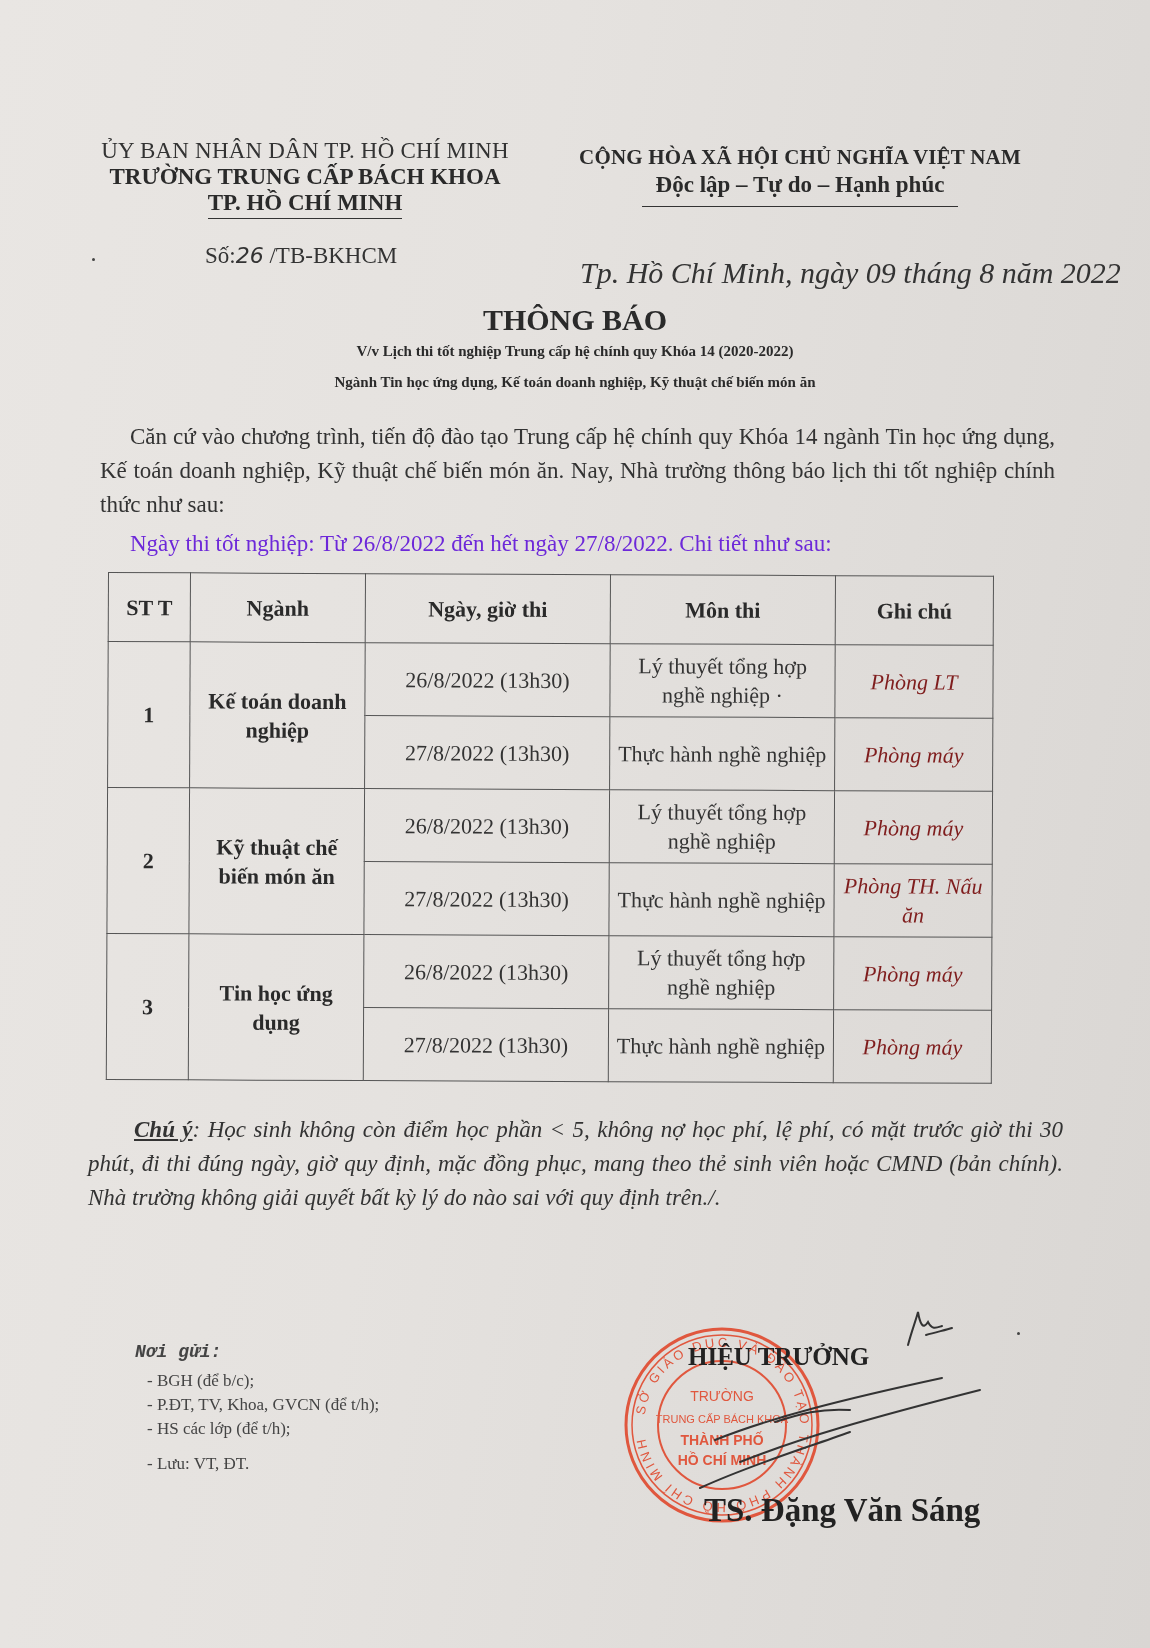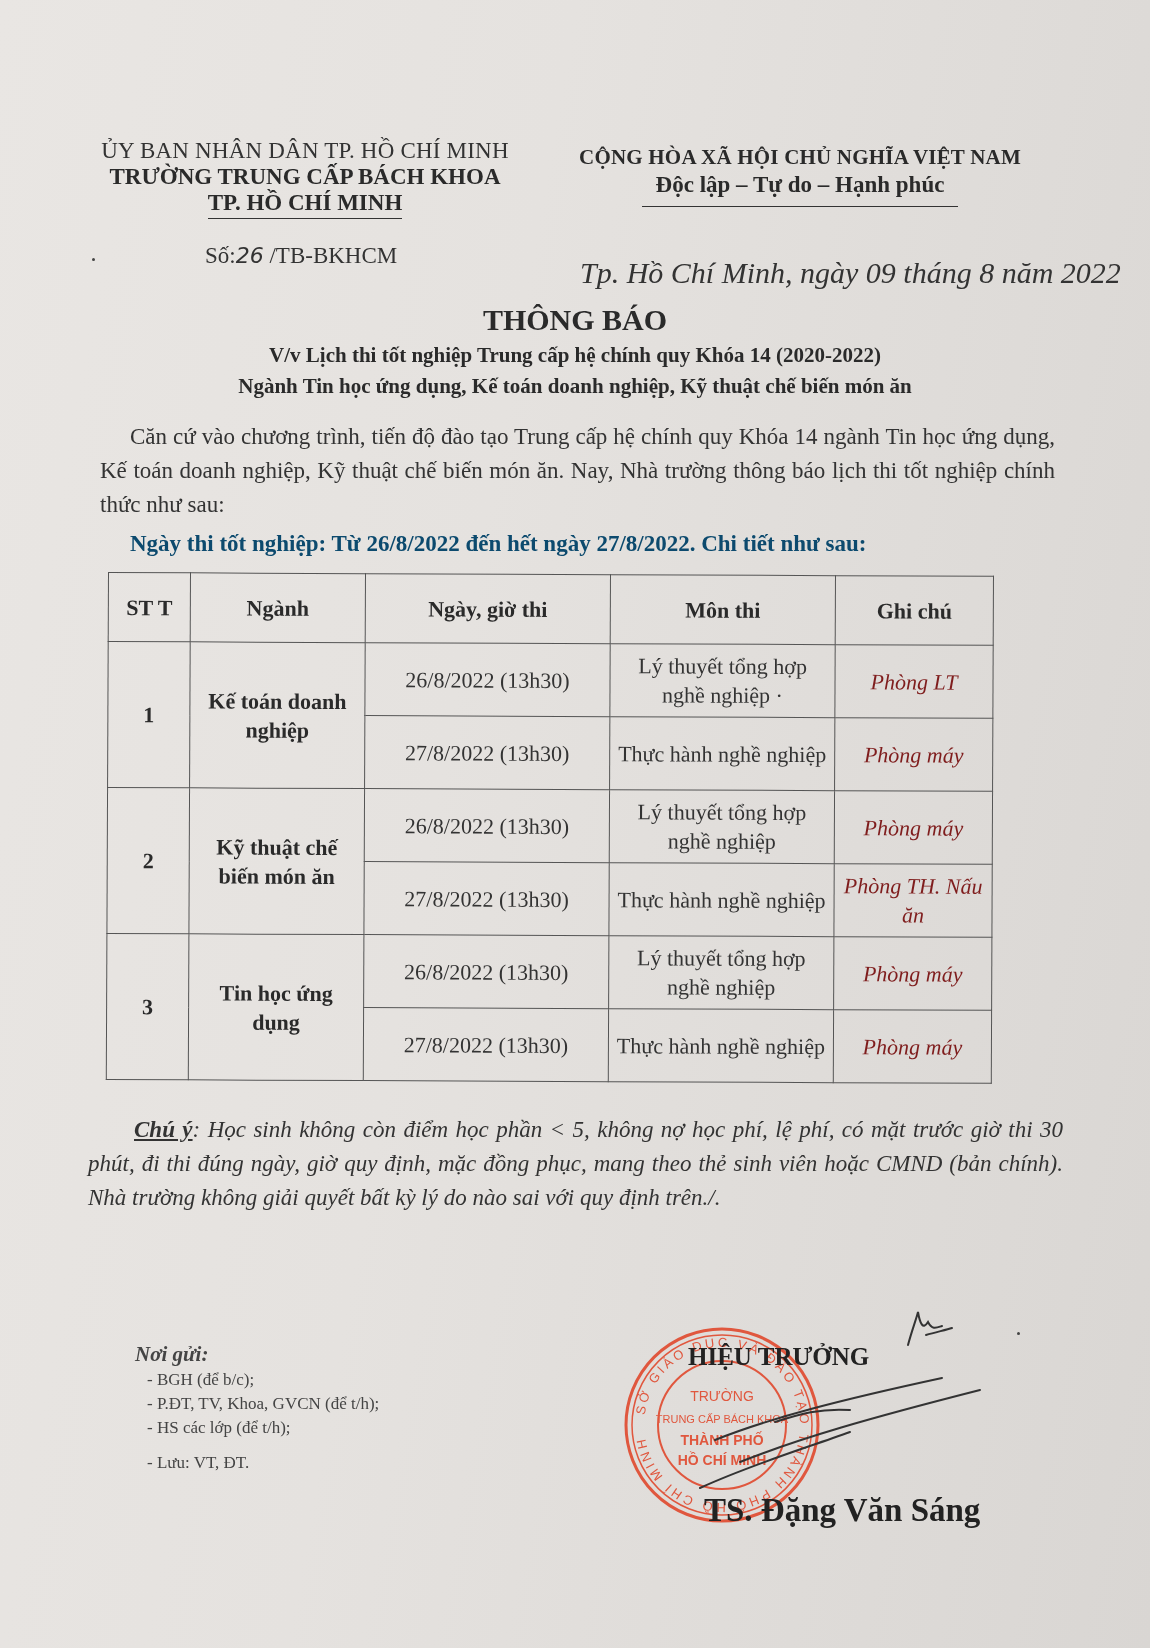--- a/index.html
+++ b/index.html
@@ -15,44 +15,44 @@
   .hdr-left .l1 { font-size: 23px; color: #333; letter-spacing: 0.2px; }
   .hdr-left .l2, .hdr-left .l3 { font-size: 23px; font-weight: bold; color: #2a2a2a; }
   .hdr-left .l3 { display: inline-block; border-bottom: 1.5px solid #333; padding-bottom: 2px; }
   .hdr-right { left: 560px; top: 145px; width: 480px; text-align: center; }
   .hdr-right .r1 { font-size: 21px; font-weight: bold; letter-spacing: 0.2px; color: #2a2a2a; }
   .hdr-right .r2 { font-size: 23px; font-weight: bold; display: inline-block; border-bottom: 1.5px solid #333; padding: 2px 14px 8px; }
   .so { left: 205px; top: 243px; font-size: 23px; color: #333; }
   .so .num { font-family: "DejaVu Sans", sans-serif; font-style: italic; font-size: 22px; }
   .place-date { left: 580px; top: 256px; font-size: 30px; font-style: italic; color: #333; }
   .title { left: 0; width: 1150px; top: 303px; font-size: 30px; font-weight: bold; text-align: center; color: #2a2a2a; }
-  .subtitle { left: 0; width: 1150px; font-size: 21px; font-weight: bold; text-align: center; color: #2a2a2a; }
+  .subtitle { left: 0; width: 1150px; font-size: 15px; font-weight: bold; text-align: center; color: #2a2a2a; }
   .st1 { top: 343px; }
   .st2 { top: 374px; }
   .para { left: 100px; top: 420px; width: 955px; font-size: 23px; line-height: 34px; color: #333; text-align: justify; text-indent: 30px; }
-  .exam-line { left: 130px; top: 531px; font-size: 23px; font-weight: bold; color: #0c4a6e; }
+  .exam-line { left: 130px; top: 531px; font-size: 23px; font-weight: normal; color: #6d28d9; }
   table.sched {
     position: absolute; left: 108px; top: 600px;
     border-collapse: collapse;
     font-size: 22px; color: #333;
     transform: rotate(0.25deg); transform-origin: left top;
   }
   table.sched td, table.sched th {
     border: 1.5px solid #555; text-align: center; vertical-align: middle;
     padding: 0 4px; line-height: 29px;
   }
   table.sched th { font-weight: bold; height: 68px; color: #2a2a2a; }
   table.sched td.note { font-style: italic; color: #7f1d1d; }
   table.sched td.group { font-weight: bold; color: #2a2a2a; }
   table.sched td.stt { font-weight: bold; color: #2a2a2a; }
   table.sched tr.row td { height: 72px; }
   .notice { left: 88px; top: 1113px; width: 975px; font-size: 23px; line-height: 34px; font-style: italic; color: #333; text-align: justify; }
   .notice .lbl { font-weight: bold; text-decoration: underline; margin-left: 46px; }
   .recv { left: 135px; top: 1342px; font-size: 17px; color: #444; }
-  .recv .rt { font-style: italic; font-weight: bold; font-size: 21px; margin-bottom: 1px; }
+  .recv .rt { font-style: italic; font-weight: bold; font-size: 18px; margin-bottom: 7px; font-family: Liberation Mono, monospace; }
   .recv .ri { line-height: 24px; padding-left: 12px; }
   .recv .ri.last { margin-top: 11px; }
   .sign-title { left: 688px; top: 1343px; font-size: 25px; font-weight: bold; color: #222; }
   .sign-name { left: 704px; top: 1492px; font-size: 33px; font-weight: bold; color: #222; }
   .stamp { left: 622px; top: 1325px; width: 200px; height: 200px; }
   .signature { left: 680px; top: 1300px; width: 320px; height: 200px; }
   .speck { width: 3px; height: 3px; border-radius: 50%; background: #444; }
 </style>
 </head>
 <body>

